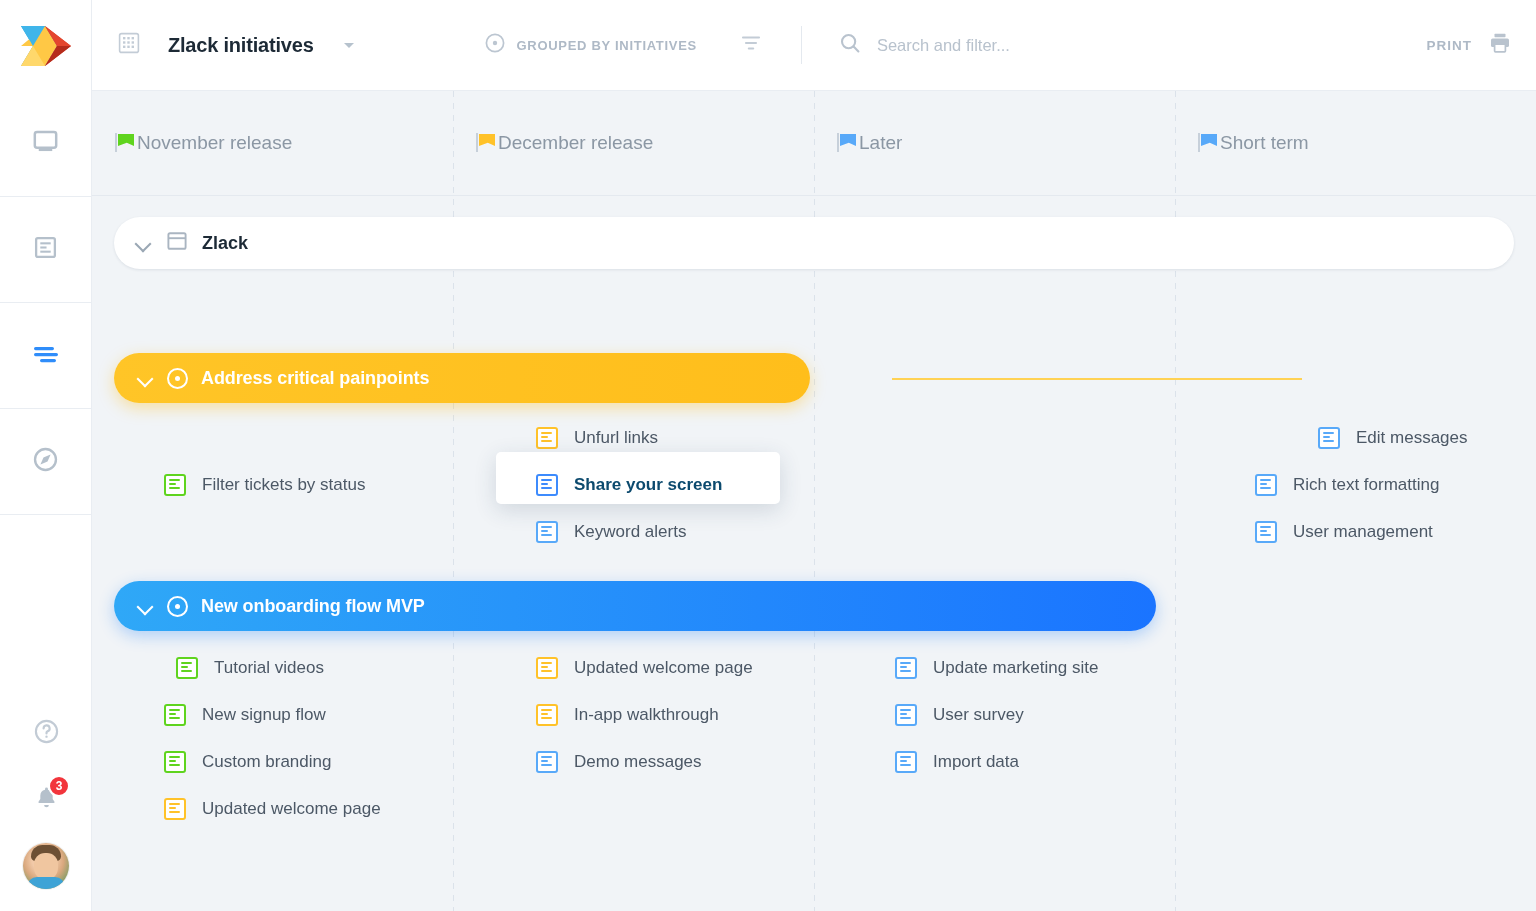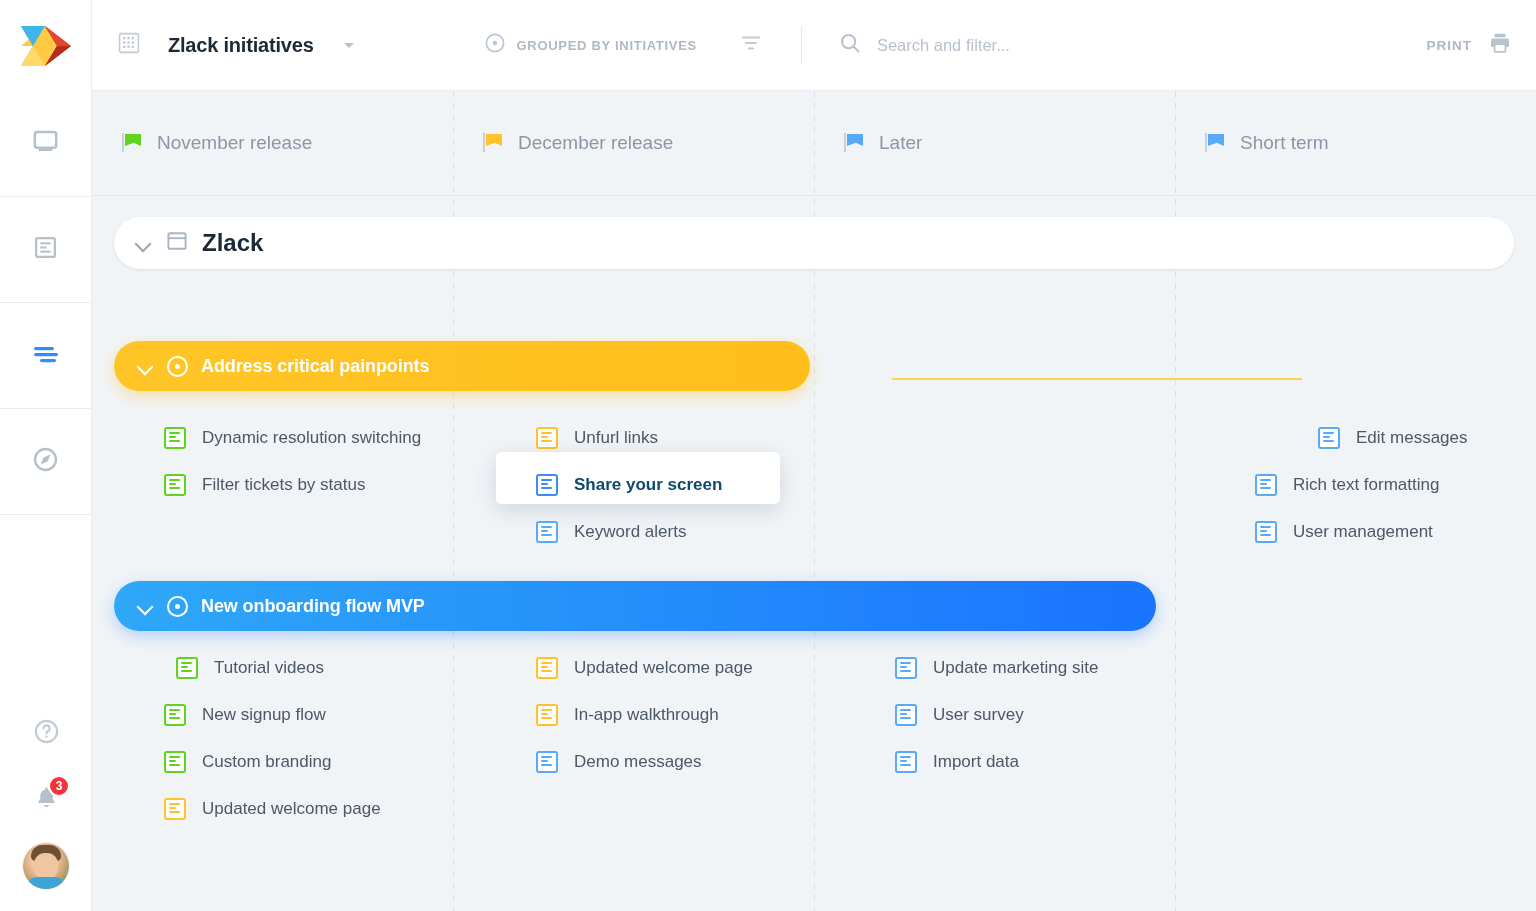--- a/index.html
+++ b/index.html
@@ -89,39 +89,39 @@
 
   
   .board { position: relative; flex: 1; background: #f1f4f7; overflow: hidden; }
   .cols { position: absolute; inset: 0; display: flex; }
   .col { flex: 1 1 0; position: relative; }
   .col + .col::before {
     content: ""; position: absolute; left: 0; top: 0; bottom: 0; width: 1px;
     background: repeating-linear-gradient(to bottom, #dbe2ea 0 6px, transparent 6px 12px);
   }
   .col-head {
-    height: 105px; display: flex; align-items: center; gap: 13px;
-    padding-left: 30px; border-bottom: 1px solid #e4e9ef;
+    height: 105px; display: flex; align-items: center; 
+    padding-left: 23px; border-bottom: 1px solid #e4e9ef;
   }
   .col-head-title { font-size: 19px; color: #8b97a4; }
 
   .flag { position: relative; width: 22px; height: 22px; }
   .flag .pole { position:absolute; left:0; top:1px; width:2px; height:19px; background:#c7d0da; }
   .flag .cloth { position:absolute; left:3px; top:2px; width:16px; height:12px; }
 
   
   .rows { position: absolute; left: 0; right: 0; top: 106px; bottom: 0; }
 
   .group-card {
     position: absolute; left: 22px; right: 22px; top: 20px; height: 52px;
     background: #fff; border-radius: 26px;
     box-shadow: 0 1px 3px rgba(30,50,80,.10);
     display: flex; align-items: center; gap: 14px; padding-left: 20px;
   }
-  .group-card-title { font-size: 24px; font-weight: bold; color: #1d2a36; }
+  .group-card-title { font-size: 18px; font-weight: bold; color: #1d2a36; }
 
   .chev {
     width: 18px; height: 18px; flex: 0 0 18px; position: relative;
   }
   .chev::after {
     content:""; position:absolute; left:3px; top:4px;
     width:10px; height:10px; border-right:2.4px solid currentColor; border-bottom:2.4px solid currentColor;
     transform: rotate(45deg);
   }
 
@@ -375,35 +375,27 @@
             <svg width="22" height="22" viewBox="0 0 22 22" fill="none" stroke="#aab5c1" stroke-width="1.9">
               <rect x="2.4" y="3.2" width="17.2" height="15.6" rx="1.6"></rect>
               <line x1="2.4" y1="8.2" x2="19.6" y2="8.2"></line>
             </svg>
           </span>
           <span class="group-card-title">Zlack</span>
         </div>
 
         <div class="connector" style="left:800px; width:410px; top:181px;"></div>
 
-        <div class="bar orange" style="left:22px; width:696px; top:144px;">
+        <div class="bar orange" style="left:22px; width:696px; top:156px;">
           <span class="chev"></span>
           <span class="ring"></span>
           <span class="bar-title">Address critical painpoints</span>
         </div>
 
 
-        <div class="feat" style="left:72px; top:230px;">
-          <span class="doc-icon" style="color:#5fd41e">
-              <i></i>
-              <i></i>
-              <i></i>
-            </span>
-          <span class="feat-label">Dynamic resolution switching</span>
-        </div>
         <div class="feat" style="left:72px; top:277px;">
           <span class="doc-icon" style="color:#5fd41e">
               <i></i>
               <i></i>
               <i></i>
             </span>
           <span class="feat-label">Filter tickets by status</span>
         </div>
 
         <div class="feat" style="left:444px; top:230px;">

